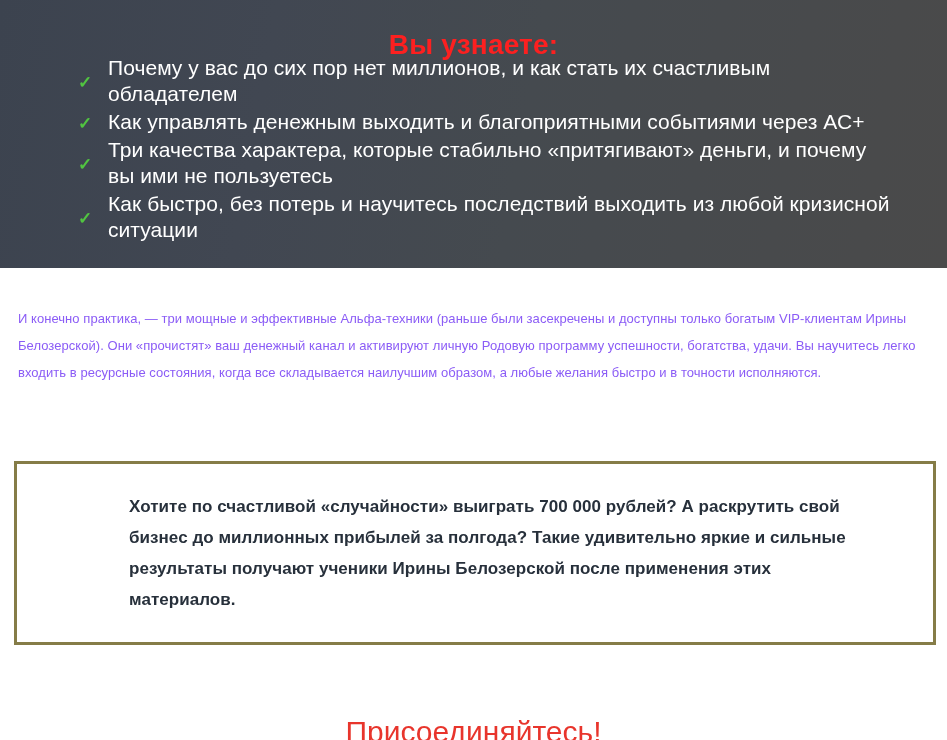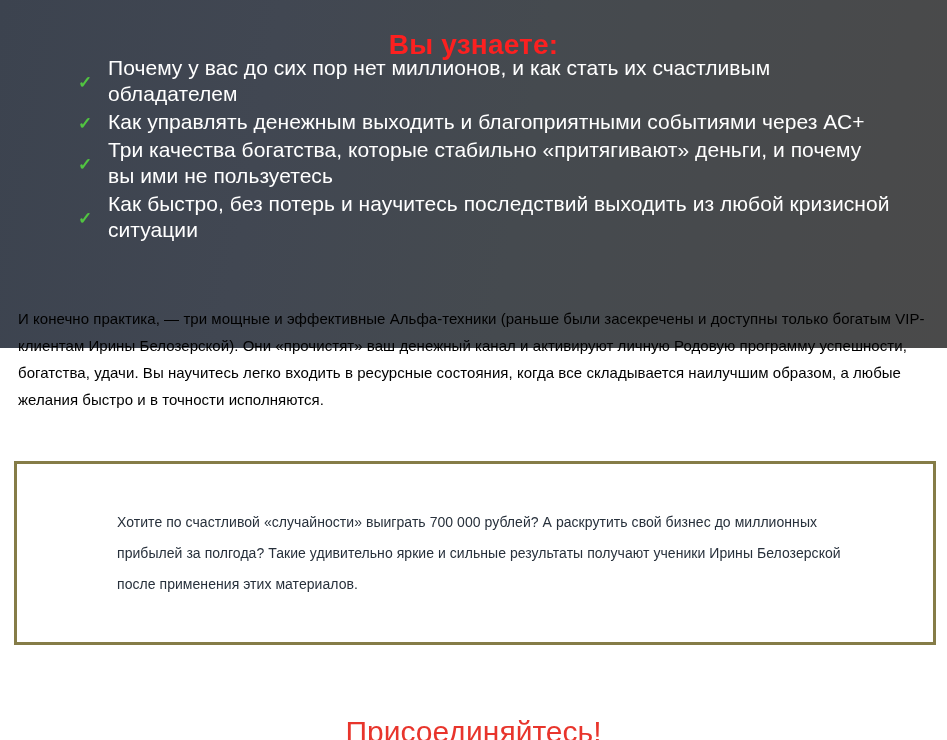--- a/index.html
+++ b/index.html
@@ -20,21 +20,21 @@
     height: 740px;
     background: #ffffff;
   }
 
   
   .hero {
     position: absolute;
     left: 0;
     top: 0;
     width: 947px;
-    height: 348px;
+    height: 268px;
     background: linear-gradient(100deg, #3c434f 0%, #414752 28%, #454a4f 55%, #4a4a4a 100%);
     box-sizing: border-box;
     padding: 16px;
   }
 
   .hero-title {
     position: absolute;
     left: 0;
     top: 9px;
     width: 947px;
@@ -84,46 +84,46 @@
     letter-spacing: 0.05px;
   }
 
   
   .intro-paragraph {
     position: absolute;
     left: 18px;
     top: 305px;
     width: 912px;
     margin: 0;
-    color: #000000;
-    font-size: 15px;
+    color: #8b5cf6;
+    font-size: 13px;
     line-height: 27px;
     letter-spacing: 0.05px;
   }
 
   
   .highlight-box {
     position: absolute;
     left: 14px;
     top: 461px;
     width: 922px;
     height: 184px;
     box-sizing: border-box;
     border: 3px solid #857c47;
     background: #ffffff;
     display: flex;
     align-items: center;
   }
 
   .highlight-text {
-    margin: 0;
+    margin: 12px;
     padding: 0 60px 0 100px;
     color: #27303b;
-    font-size: 14px;
-    font-weight: normal;
+    font-size: 17px;
+    font-weight: bold;
     line-height: 31px;
     letter-spacing: 0.05px;
   }
 
   
   .closing-title {
     position: absolute;
     left: 0;
     top: 688px;
     width: 947px;
@@ -151,21 +151,21 @@
         <span class="benefit-text">Почему у вас до сих пор нет миллионов, и как стать их счастливым обладателем</span>
       </li>
 
       <li class="benefit-item">
         <span class="check-icon">✓</span>
         <span class="benefit-text">Как управлять денежным выходить и благоприятными событиями через АС+</span>
       </li>
 
       <li class="benefit-item">
         <span class="check-icon">✓</span>
-        <span class="benefit-text">Три качества богатства, которые стабильно «притягивают» деньги, и почему вы ими не пользуетесь</span>
+        <span class="benefit-text">Три качества характера, которые стабильно «притягивают» деньги, и почему вы ими не пользуетесь</span>
       </li>
 
       <li class="benefit-item">
         <span class="check-icon">✓</span>
         <span class="benefit-text">Как быстро, без потерь и научитесь последствий выходить из любой кризисной ситуации</span>
       </li>
 
     </ul>
   </section>
 

